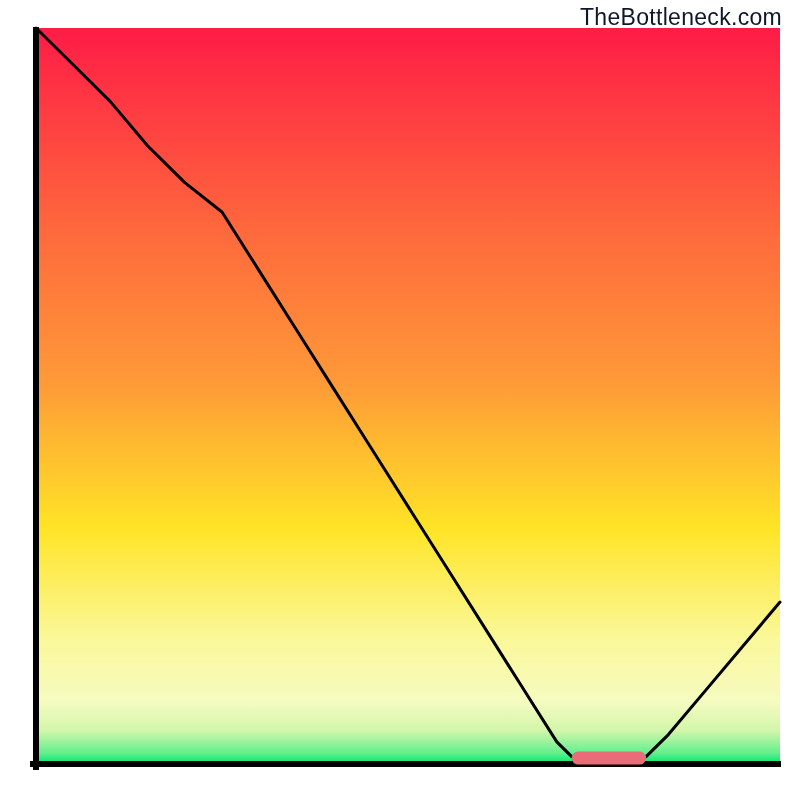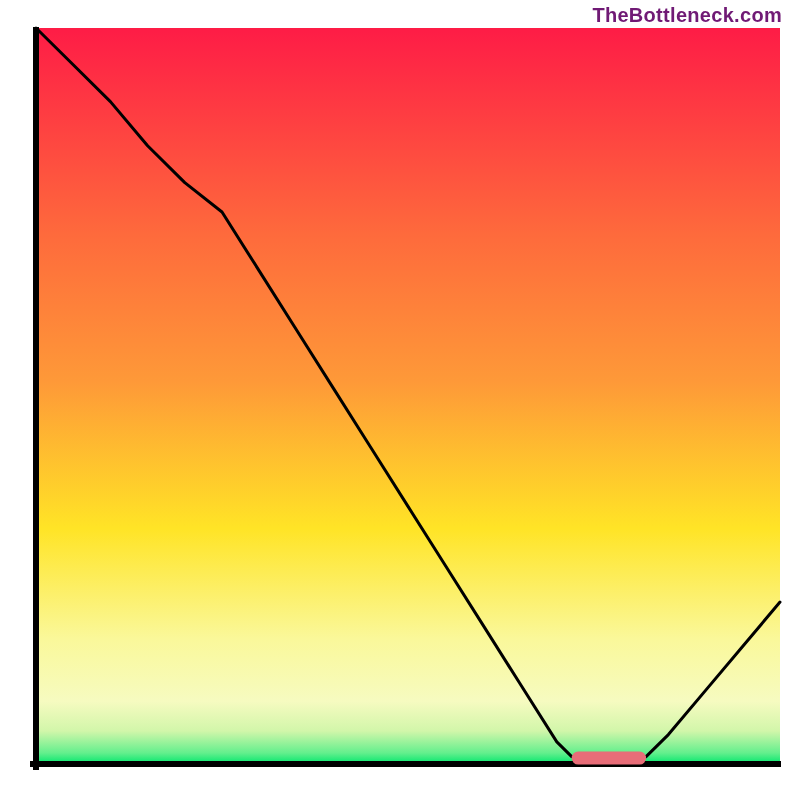--- a/index.html
+++ b/index.html
@@ -12,23 +12,23 @@
   }
   .stage {
     position: relative;
     width: 800px;
     height: 800px;
   }
   .watermark {
     position: absolute;
     top: 4px;
     right: 18px;
-    color: #701a75;
-    font-size: 20px;
-    font-weight: 700;
+    color: #0f172a;
+    font-size: 23px;
+    font-weight: 400;
     letter-spacing: 0.3px;
     user-select: none;
   }
   svg {
     display: block;
   }
 </style>
 </head>
 <body>
 

